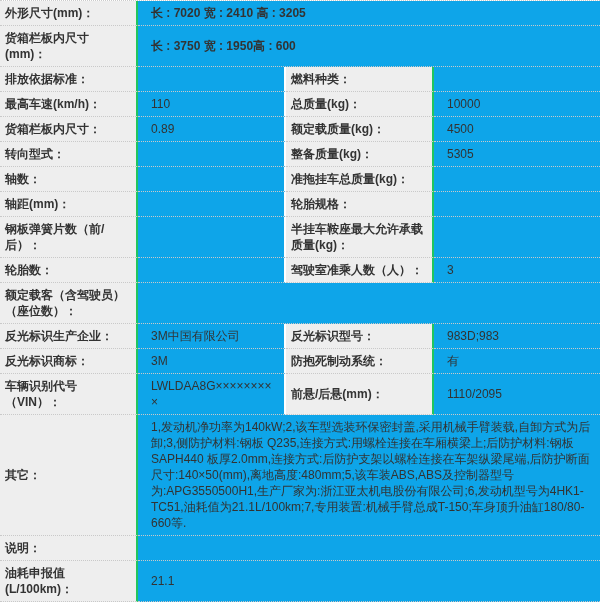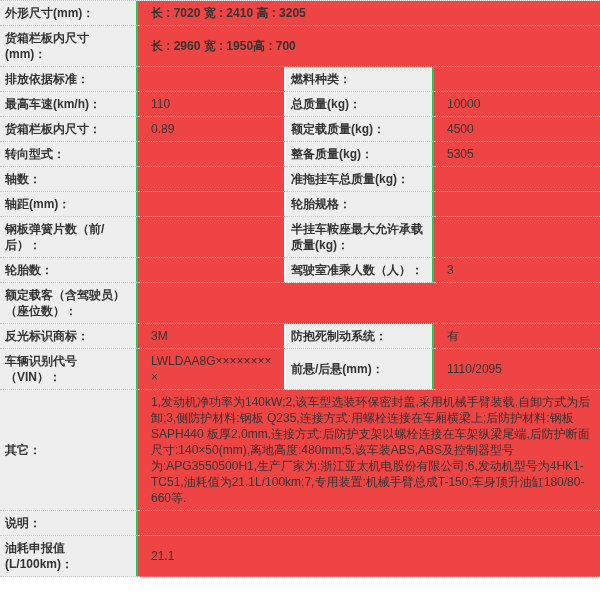--- a/index.html
+++ b/index.html
@@ -27,21 +27,21 @@
     overflow: hidden;
   }
   
   .spec .lbl {
     background: #eeeeee;
     font-weight: bold;
     border-right: 2px solid #22c55e;
     padding-left: 5px;
   }
   .spec .val {
-    background: #ef4444;
+    background: #0ea5e9;
     border-right: 2px solid #ffffff;
     padding-left: 13px;
   }
   .spec td:last-child { border-right: none; }
   .spec .bv { font-weight: bold; }
 </style>
 </head>
 <body>
 
 <table class="spec">
@@ -51,21 +51,21 @@
       <col style="width:148px">
       <col style="width:166px">
   </colgroup>
   <tbody>
       <tr>
     <td class="lbl">外形尺寸(mm)：</td>
     <td class="val bv" colspan="3">长 : 7020 宽 : 2410 高 : 3205</td>
   </tr>
   <tr>
     <td class="lbl">货箱栏板内尺寸(mm)：</td>
-    <td class="val bv" colspan="3">长 : 2960 宽 : 1950高 : 700</td>
+    <td class="val bv" colspan="3">长 : 3750 宽 : 1950高 : 600</td>
   </tr>
   <tr>
     <td class="lbl">排放依据标准：</td>
     <td class="val"></td>
     <td class="lbl">燃料种类：</td>
     <td class="val"></td>
   </tr>
   <tr>
     <td class="lbl">最高车速(km/h)：</td>
     <td class="val">110</td>
@@ -106,20 +106,26 @@
     <td class="lbl">轮胎数：</td>
     <td class="val"></td>
     <td class="lbl">驾驶室准乘人数（人）：</td>
     <td class="val">3</td>
   </tr>
   <tr>
     <td class="lbl">额定载客（含驾驶员）（座位数）：</td>
     <td class="val" colspan="3"></td>
   </tr>
   <tr>
+    <td class="lbl">反光标识生产企业：</td>
+    <td class="val">3M中国有限公司</td>
+    <td class="lbl">反光标识型号：</td>
+    <td class="val">983D;983</td>
+  </tr>
+  <tr>
     <td class="lbl">反光标识商标：</td>
     <td class="val">3M</td>
     <td class="lbl">防抱死制动系统：</td>
     <td class="val">有</td>
   </tr>
   <tr>
     <td class="lbl">车辆识别代号（VIN）：</td>
     <td class="val">LWLDAA8G×××××××××</td>
     <td class="lbl">前悬/后悬(mm)：</td>
     <td class="val">1110/2095</td>

